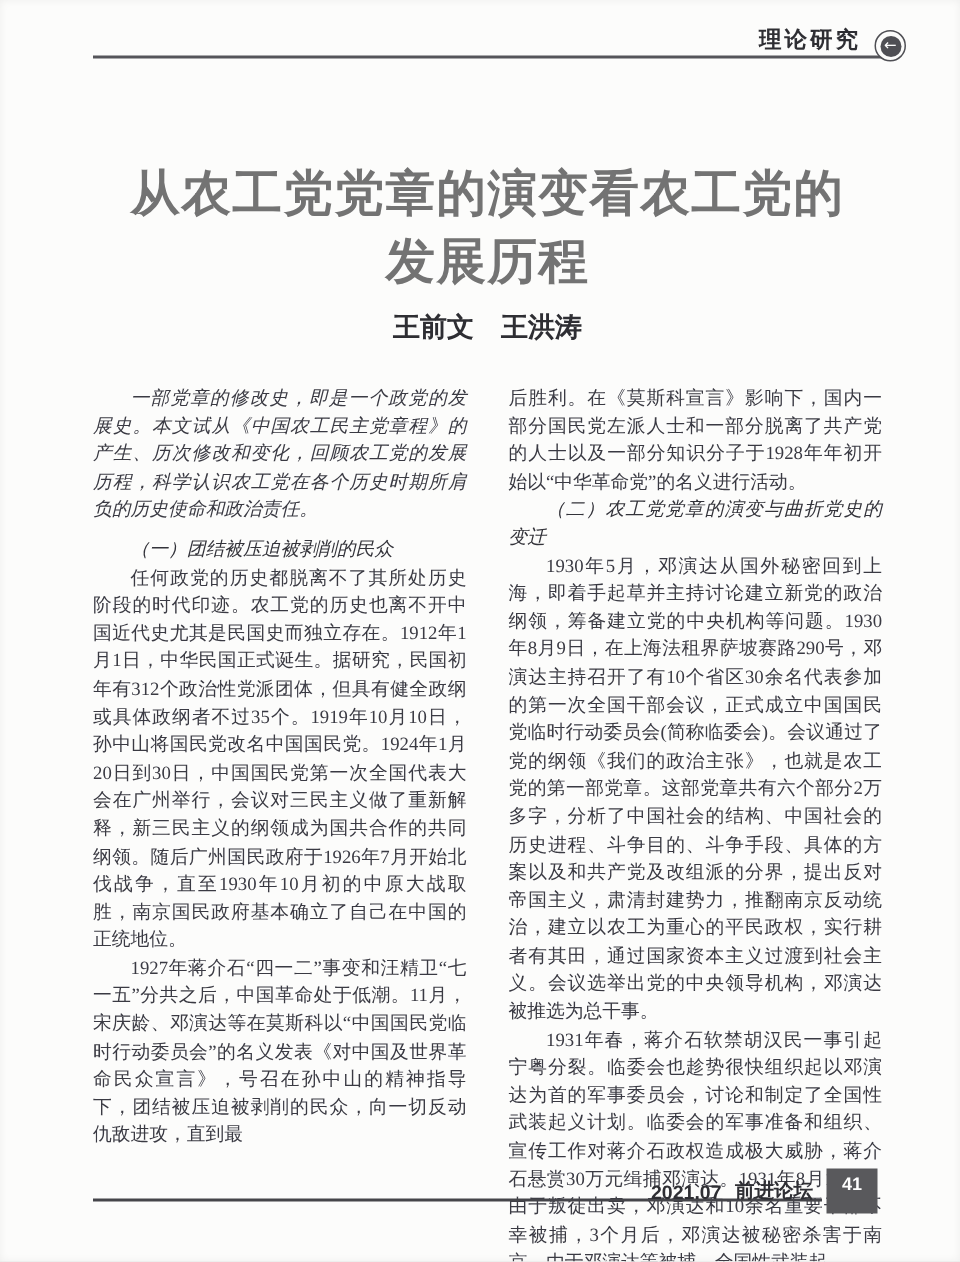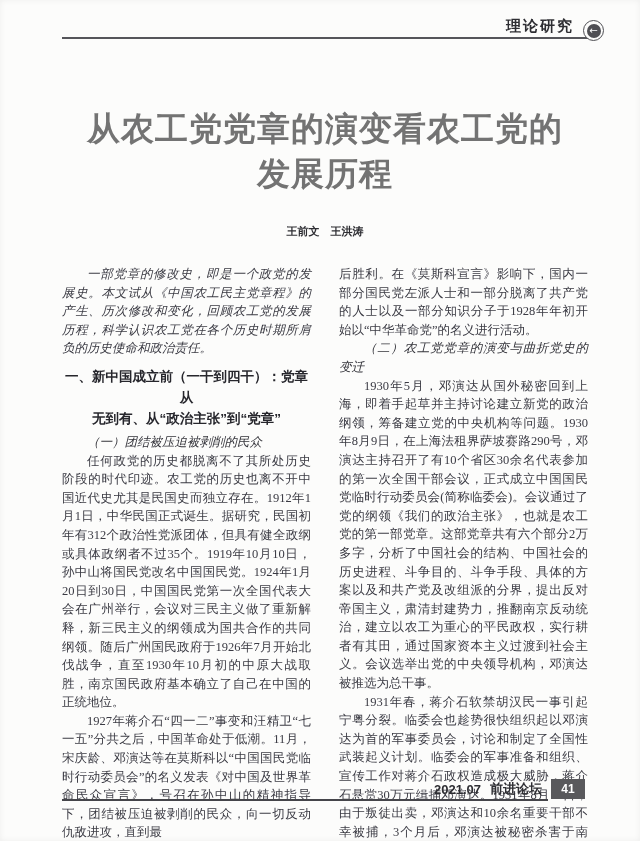--- a/index.html
+++ b/index.html
@@ -42,23 +42,23 @@
 
   
   .content { padding:106px 52px 0 62px; }
   .article-title {
     text-align:center;
     font-family:"Liberation Sans", sans-serif;
     font-weight:bold; font-size:33px; line-height:45px;
     letter-spacing:1px; color:#737373;
   }
   .authors {
-    margin-top:28px; text-align:center;
+    margin-top:10px; text-align:center;
     font-family:"Liberation Sans", sans-serif;
-    font-weight:bold; font-size:11px; color:#2e2e33;
+    font-weight:bold; font-size:18px; color:#2e2e33;
   }
 
   
   .columns { display:flex; gap:28px; margin-top:26px; }
   .col { flex:1 1 0; font-size:12.5px; line-height:18.6px; text-align:justify; }
   .para { margin:0; text-indent:2em; }
   .para-cont { margin:0; text-indent:0; }
   .abstract { margin:0 0 8px 0; text-indent:2em; font-style:italic; }
   .sec-heading {
     margin:6px 0 4px 0;
@@ -73,21 +73,21 @@
     position:absolute; left:62px; top:799px;
     width:486px; height:1.5px; background:#45454a;
   }
   .footer-meta {
     position:absolute; right:55px; top:779px;
     display:flex; align-items:center; gap:9px;
     font-family:"Liberation Sans", sans-serif;
     font-weight:bold; font-size:13px; color:#2e2e33;margin-left:16px;
   }
   .page-num-box {
-    width:34px; height:20px;
+    width:34px; height:30px;
     background:#59595c; color:#ffffff;
     font-size:12px; line-height:20px; text-align:center;
     font-weight:bold;
   }
 </style>
 </head>
 <body>
 
 <div class="page">
 
@@ -103,24 +103,20 @@
       <div>从农工党党章的演变看农工党的</div>
       <div>发展历程</div>
     </div>
 
     <div class="authors">王前文　王洪涛</div>
 
     <div class="columns">
 
       <div class="col">
         <p class="abstract">一部党章的修改史，即是一个政党的发展史。本文试从《中国农工民主党章程》的产生、历次修改和变化，回顾农工党的发展历程，科学认识农工党在各个历史时期所肩负的历史使命和政治责任。</p>
-        <div class="sec-heading">
-          <div>一、新中国成立前（一干到四干）：党章从</div>
-          <div>无到有、从“政治主张”到“党章”</div>
-        </div>
         <p class="sub-heading">（一）团结被压迫被剥削的民众</p>
         <p class="para">任何政党的历史都脱离不了其所处历史阶段的时代印迹。农工党的历史也离不开中国近代史尤其是民国史而独立存在。1912年1月1日，中华民国正式诞生。据研究，民国初年有312个政治性党派团体，但具有健全政纲或具体政纲者不过35个。1919年10月10日，孙中山将国民党改名中国国民党。1924年1月20日到30日，中国国民党第一次全国代表大会在广州举行，会议对三民主义做了重新解释，新三民主义的纲领成为国共合作的共同纲领。随后广州国民政府于1926年7月开始北伐战争，直至1930年10月初的中原大战取胜，南京国民政府基本确立了自己在中国的正统地位。</p>
         <p class="para">1927年蒋介石“四一二”事变和汪精卫“七一五”分共之后，中国革命处于低潮。11月，宋庆龄、邓演达等在莫斯科以“中国国民党临时行动委员会”的名义发表《对中国及世界革命民众宣言》，号召在孙中山的精神指导下，团结被压迫被剥削的民众，向一切反动仇敌进攻，直到最</p>
       </div>
 
       <div class="col">
         <p class="para-cont">后胜利。在《莫斯科宣言》影响下，国内一部分国民党左派人士和一部分脱离了共产党的人士以及一部分知识分子于1928年年初开始以“中华革命党”的名义进行活动。</p>
         <p class="sub-heading">（二）农工党党章的演变与曲折党史的变迁</p>
         <p class="para">1930年5月，邓演达从国外秘密回到上海，即着手起草并主持讨论建立新党的政治纲领，筹备建立党的中央机构等问题。1930年8月9日，在上海法租界萨坡赛路290号，邓演达主持召开了有10个省区30余名代表参加的第一次全国干部会议，正式成立中国国民党临时行动委员会(简称临委会)。会议通过了党的纲领《我们的政治主张》，也就是农工党的第一部党章。这部党章共有六个部分2万多字，分析了中国社会的结构、中国社会的历史进程、斗争目的、斗争手段、具体的方案以及和共产党及改组派的分界，提出反对帝国主义，肃清封建势力，推翻南京反动统治，建立以农工为重心的平民政权，实行耕者有其田，通过国家资本主义过渡到社会主义。会议选举出党的中央领导机构，邓演达被推选为总干事。</p>
         <p class="para">1931年春，蒋介石软禁胡汉民一事引起宁粤分裂。临委会也趁势很快组织起以邓演达为首的军事委员会，讨论和制定了全国性武装起义计划。临委会的军事准备和组织、宣传工作对蒋介石政权造成极大威胁，蒋介石悬赏30万元缉捕邓演达。1931年8月17日，由于叛徒出卖，邓演达和10余名重要干部不幸被捕，3个月后，邓演达被秘密杀害于南京。由于邓演达等被捕，全国性武装起</p>

